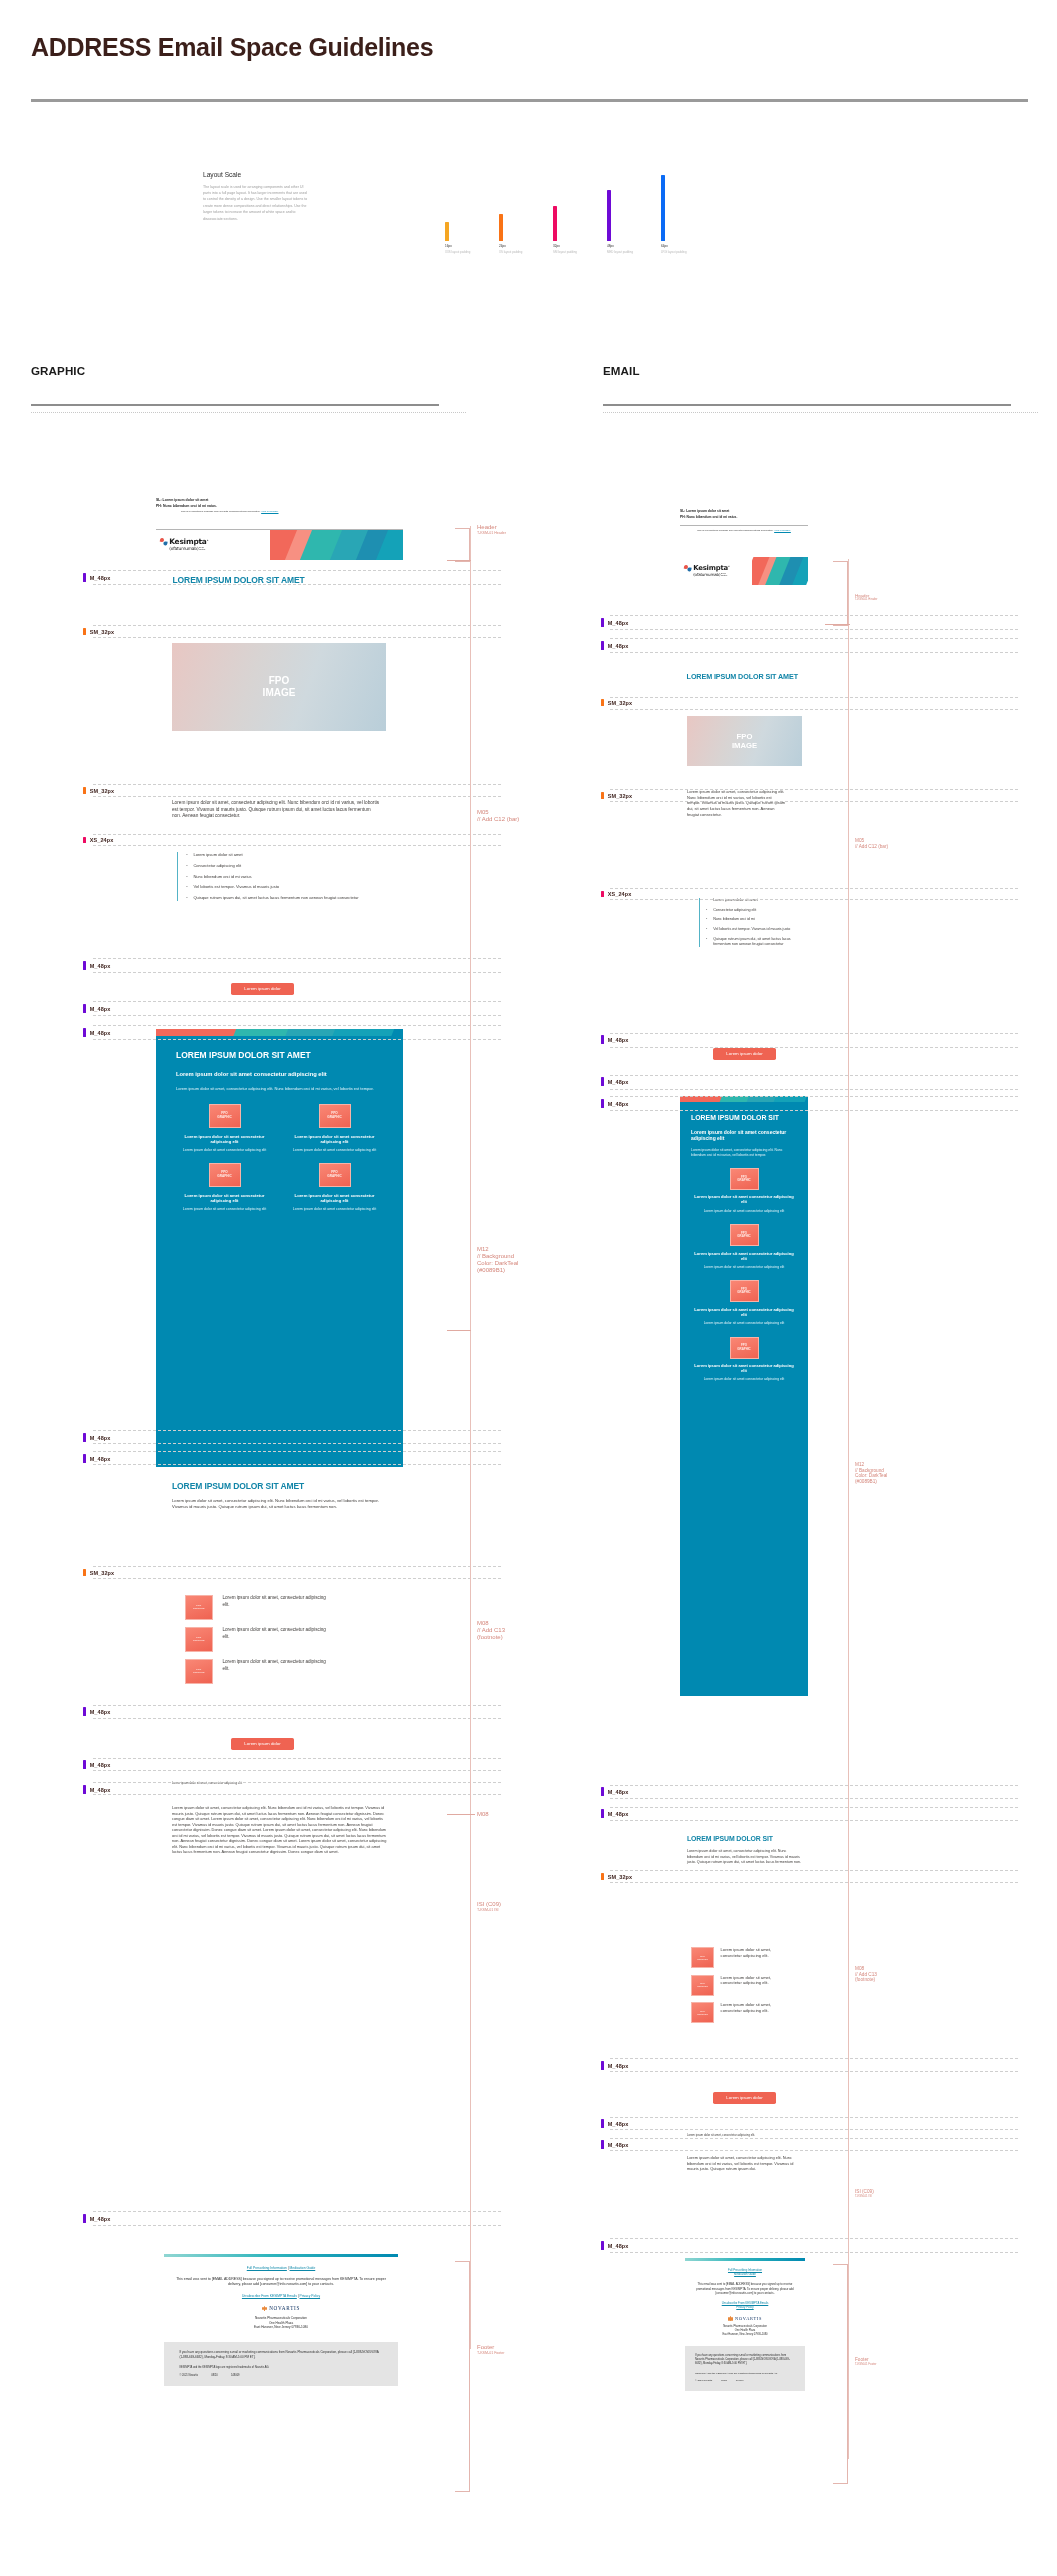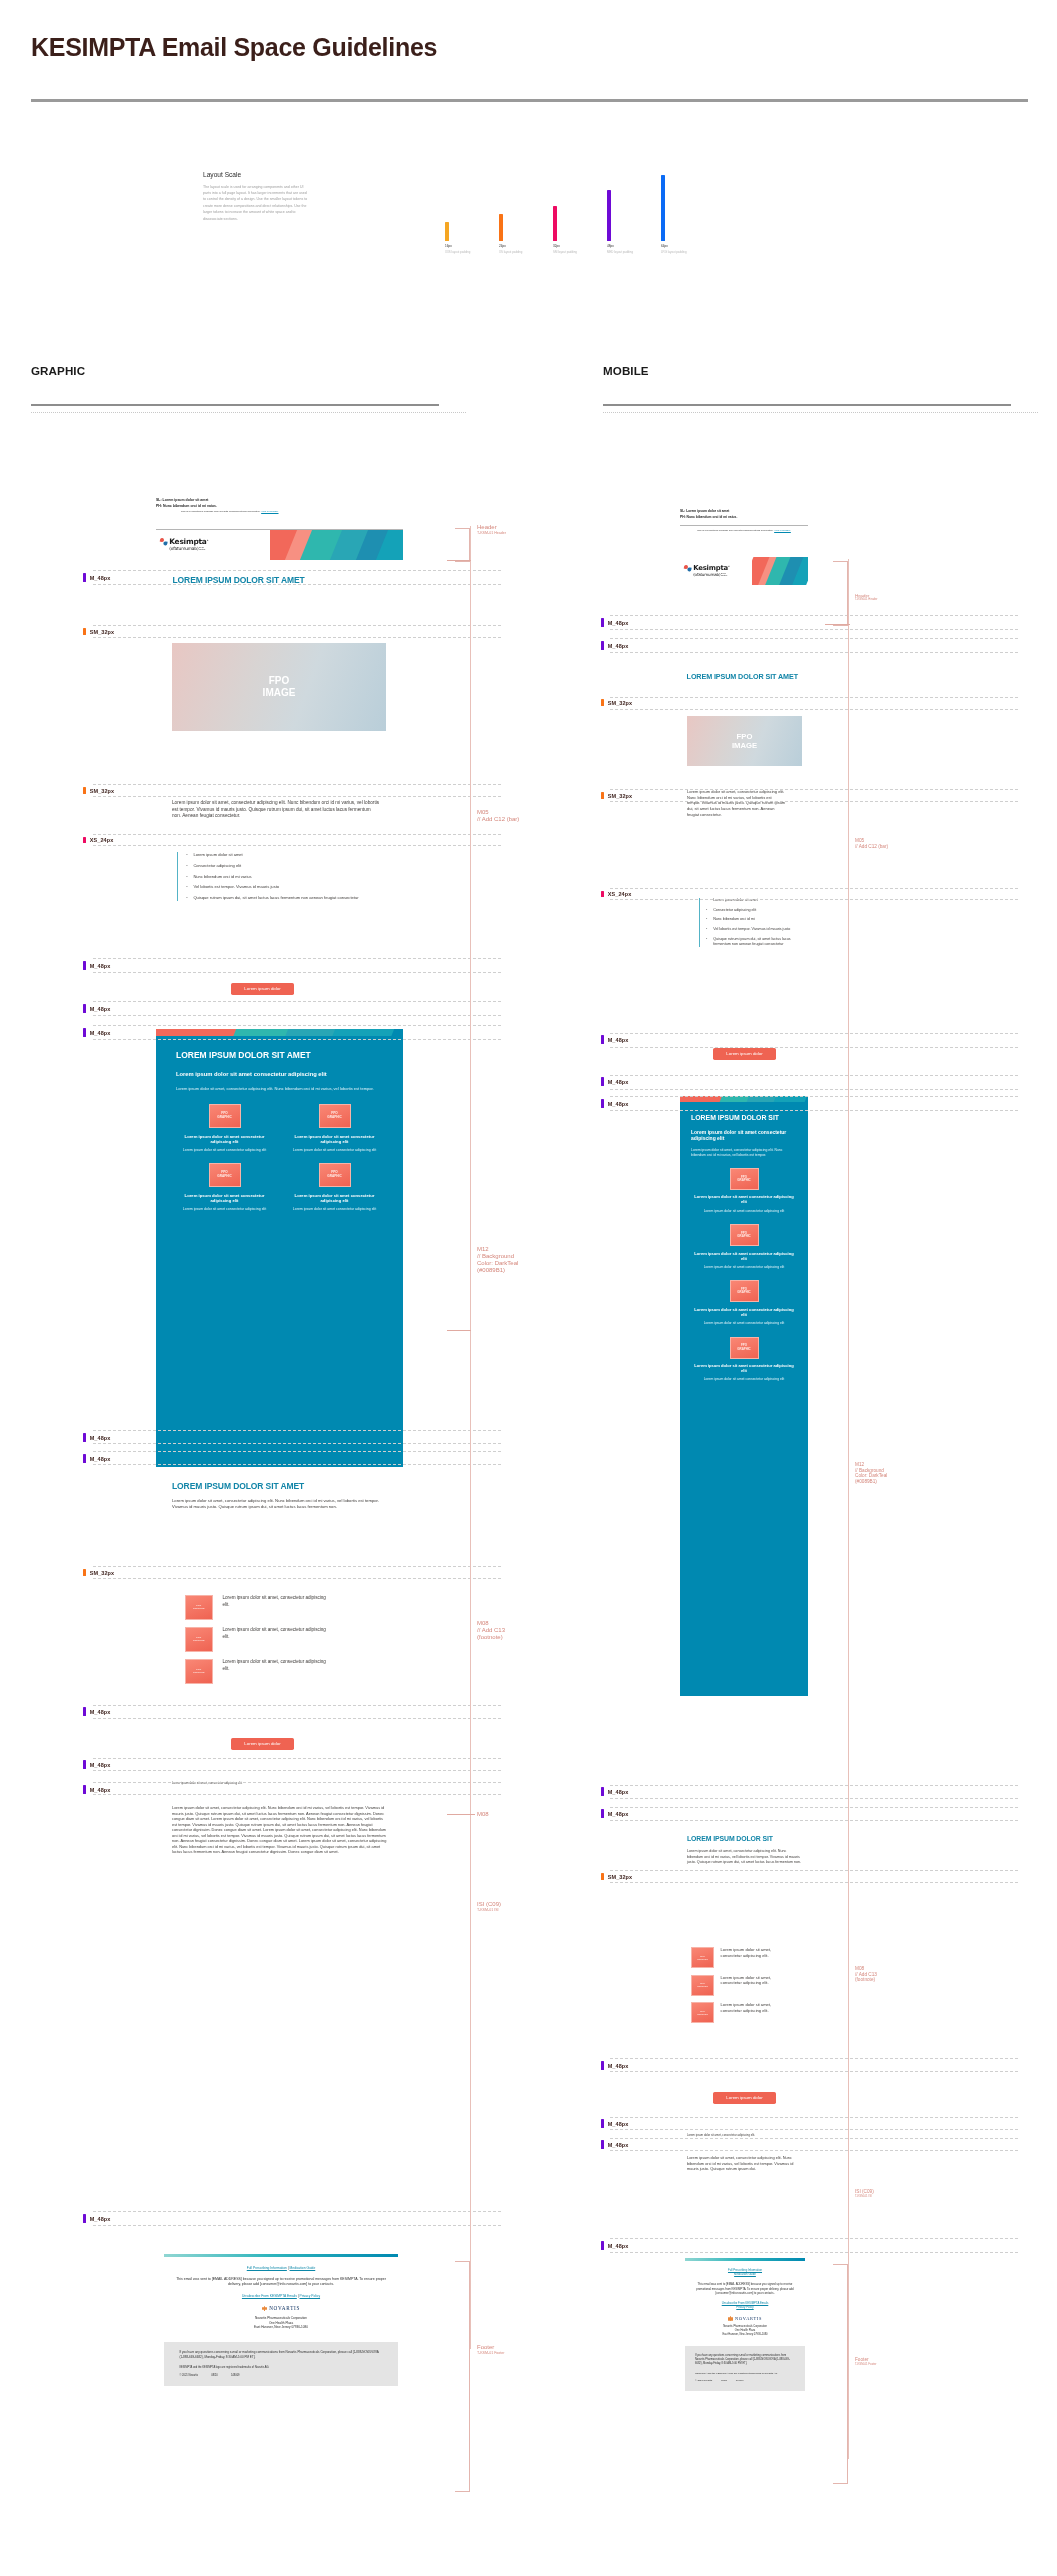--- a/index.html
+++ b/index.html
@@ -127,21 +127,21 @@
   .ann { position: absolute; color: #d4857a; }
   .ann-title { font-size: 6px; line-height: 1.18; white-space: pre-line; }
   .ann-sub { font-size: 3.6px; line-height: 1.2; }
   .bracket { position: absolute; border: 0.6px solid #e3b5ae; border-left: none; }
   .vline { position: absolute; width: 0.6px; background: #e8c0b9; }
   .hline { position: absolute; height: 0.6px; background: #e0aaa1; }
 </style>
 </head>
 <body>
 
-<div class="page-title">KESIMPTA Email Space Guidelines</div>
+<div class="page-title">ADDRESS Email Space Guidelines</div>
 <div class="title-rule"></div>
 
 <div class="scale-panel">
   <div class="scale-title">Layout Scale</div>
   <div class="scale-body">The layout scale is used for arranging components and other UI parts into a full page layout. It has larger increments that are used to control the density of a design. Use the smaller layout tokens to create more dense compositions and direct relationships. Use the larger tokens to increase the amount of white space and to disassociate sections.</div>
   <div class="scale-bars">
     <div class="scale-col">
       <div class="scale-swatch" id="sw0" style="background: rgb(245, 166, 35); height: 19px;"></div>
       <div class="scale-px">16px</div>
       <div class="scale-name">XXS layout padding</div>
@@ -166,21 +166,21 @@
       <div class="scale-px">64px</div>
       <div class="scale-name">LRG layout padding</div>
     </div>
   </div>
 </div>
 
 <div class="col-head" style="left:31px; top:364px;">GRAPHIC</div>
 <div class="col-rule" style="left:31px; top:404px; width:408px;"></div>
 <div class="col-dots" style="left:31px; top:412px; width:435px;"></div>
 
-<div class="col-head" style="left:603px; top:364px;">MOBILE</div>
+<div class="col-head" style="left:603px; top:364px;">EMAIL</div>
 <div class="col-rule" style="left:603px; top:404px; width:408px;"></div>
 <div class="col-dots" style="left:603px; top:412px; width:435px;"></div>
 
 <div style="position:absolute; left:156px; top:498px; width:247px;">
   <div class="sl-line">SL: Lorem ipsum dolor sit amet</div>
   <div class="sl-line">PH: Nunc bibendum orci id mi vaius.</div>
   <div class="promo-line" style="text-align:left; padding-left:25px; margin-top:1.1px;">
     <span>This is a promotional message from Novartis Pharmaceuticals Corporation.</span>
     <a href="#" class="promo-link">View in browser.</a>
   </div>

